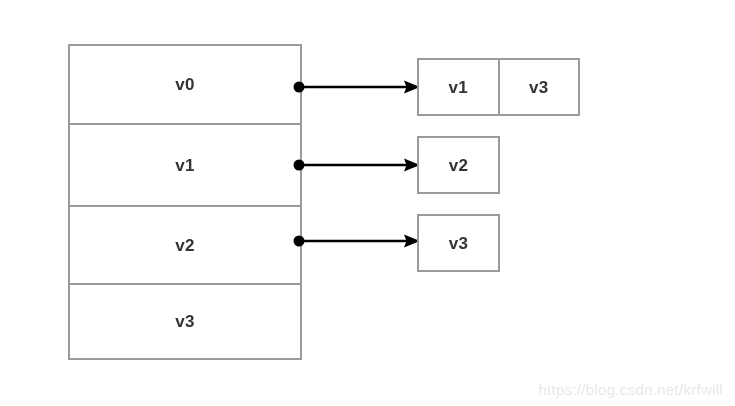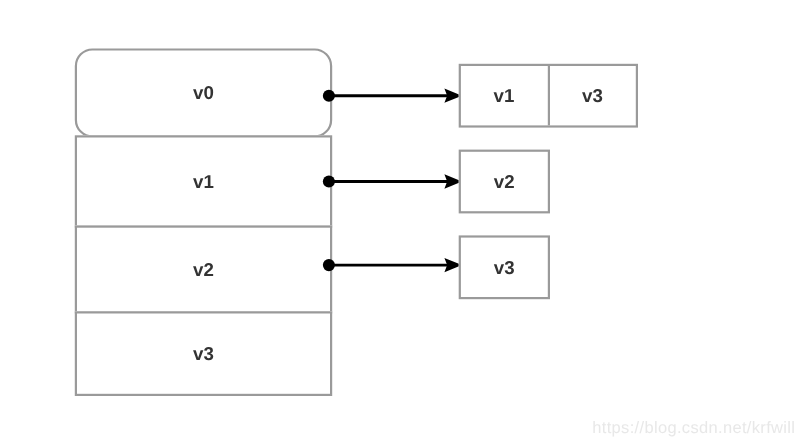--- a/index.html
+++ b/index.html
@@ -42,21 +42,21 @@
     position: absolute;
     left: 68px;
     top: 44px;
     width: 234px;
     height: 316px;
   }
   #vertex-column .box {
     left: 0;
     width: 234px;
   }
-  .vrow-0 { top: 0px;   height: 81px; border-radius: 16px; }
+  .vrow-0 { top: 0px;   height: 81px; }
   .vrow-1 { top: 79px;  height: 84px; }
   .vrow-2 { top: 161px; height: 80px; }
   .vrow-3 { top: 239px; height: 77px; }
 
   
   #adj-row-0 {
     position: absolute;
     left: 417px;
     top: 58px;
     width: 163px;

